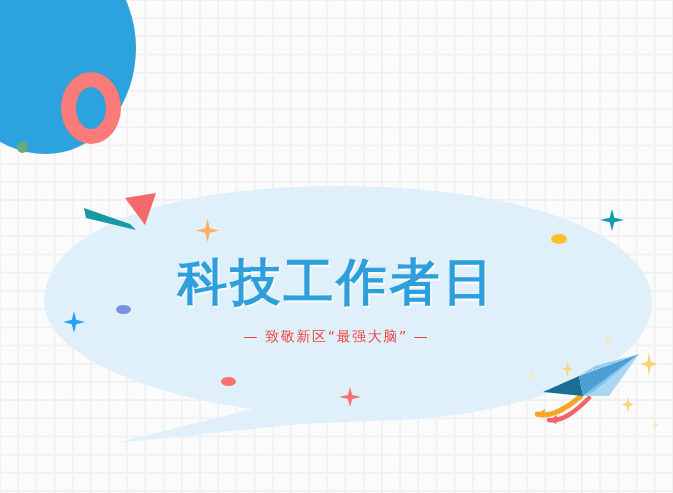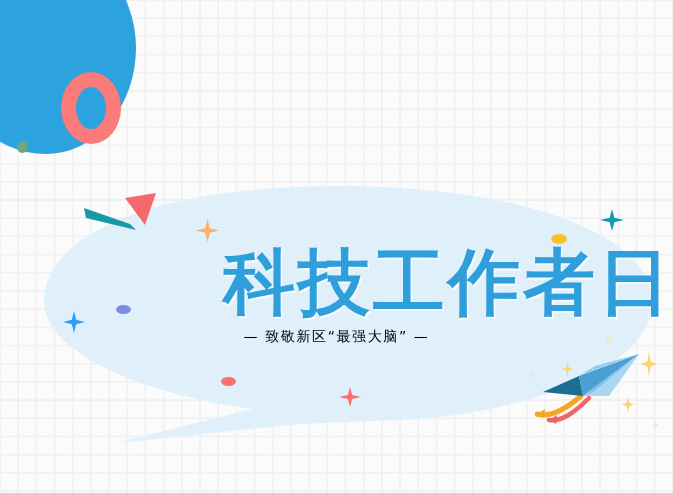--- a/index.html
+++ b/index.html
@@ -83,34 +83,33 @@
   .title-block {
     position: absolute;
     left: 0;
     top: 252px;
     width: 673px;
     text-align: center;
     pointer-events: none;
   }
   .main-title {
     font-family: "DejaVu Sans", "Liberation Sans", sans-serif;
-    font-size: 72px;
+    font-size: 50px;
     line-height: 60px;
     font-weight: bold;
     color: #2E9FDA;
     letter-spacing: 3px;
     margin: 0;
     text-shadow: 1.5px 1.5px 0 rgba(255,255,255,0.85);
-    text-align: right;
   }
   .sub-title {
     font-family: "DejaVu Sans", "Liberation Sans", sans-serif;
     font-size: 14px;
     line-height: 20px;
-    color: #000000;
+    color: #ef4444;
     letter-spacing: 1.6px;
     margin: 14px 0 0 0;
     font-weight: normal;
   }
 
   
   .shape { position: absolute; }
 
   .star4 {
     background: currentColor;

